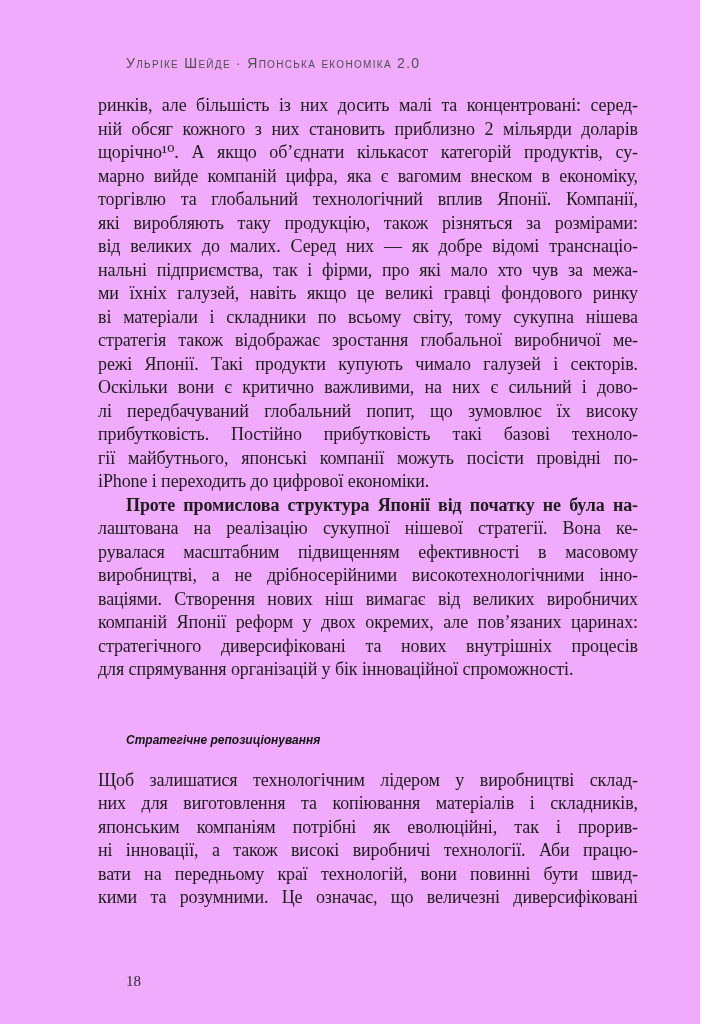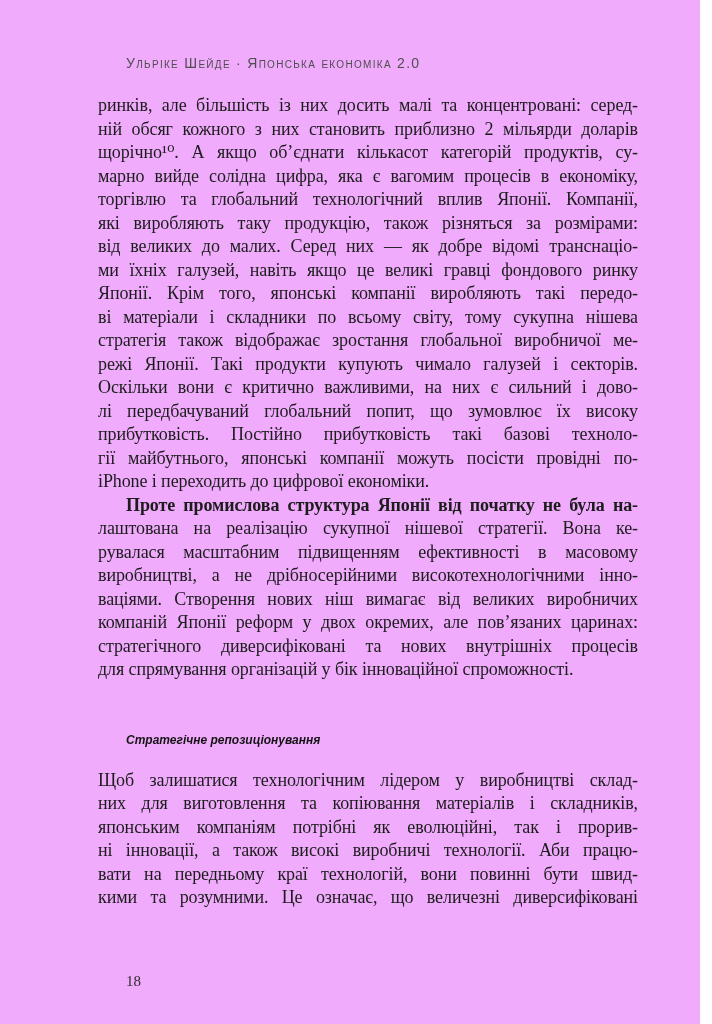--- a/index.html
+++ b/index.html
@@ -59,26 +59,26 @@
 </head>
 <body>
 
 <div class="page">
   <div class="running-header">Ульріке Шейде · Японська економіка 2.0</div>
 
   <div class="flow" id="text-flow">
       <div class="line">ринків, але більшість із них досить малі та концентровані: серед-</div>
       <div class="line">ній обсяг кожного з них становить приблизно 2 мільярди доларів</div>
       <div class="line">щорічно¹⁰. А якщо об’єднати кількасот категорій продуктів, су-</div>
-      <div class="line">марно вийде солідна цифра, яка є вагомим процесів в економіку,</div>
+      <div class="line">марно вийде компаній цифра, яка є вагомим внеском в економіку,</div>
       <div class="line">торгівлю та глобальний технологічний вплив Японії. Компанії,</div>
       <div class="line">які виробляють таку продукцію, також різняться за розмірами:</div>
       <div class="line">від великих до малих. Серед них — як добре відомі транснаціо-</div>
+      <div class="line">нальні підприємства, так і фірми, про які мало хто чув за межа-</div>
       <div class="line">ми їхніх галузей, навіть якщо це великі гравці фондового ринку</div>
-      <div class="line">Японії. Крім того, японські компанії виробляють такі передо-</div>
       <div class="line">ві матеріали і складники по всьому світу, тому сукупна нішева</div>
       <div class="line">стратегія також відображає зростання глобальної виробничої ме-</div>
       <div class="line">режі Японії. Такі продукти купують чимало галузей і секторів.</div>
       <div class="line">Оскільки вони є критично важливими, на них є сильний і дово-</div>
       <div class="line">лі передбачуваний глобальний попит, що зумовлює їх високу</div>
       <div class="line">прибутковість. Постійно прибутковість такі базові техноло-</div>
       <div class="line">гії майбутнього, японські компанії можуть посісти провідні по-</div>
       <div class="line pend">iPhone і переходить до цифрової економіки.</div>
       <div class="line indent">Проте промислова структура Японії від початку не була на-</div>
       <div class="line">лаштована на реалізацію сукупної нішевої стратегії. Вона ке-</div>

